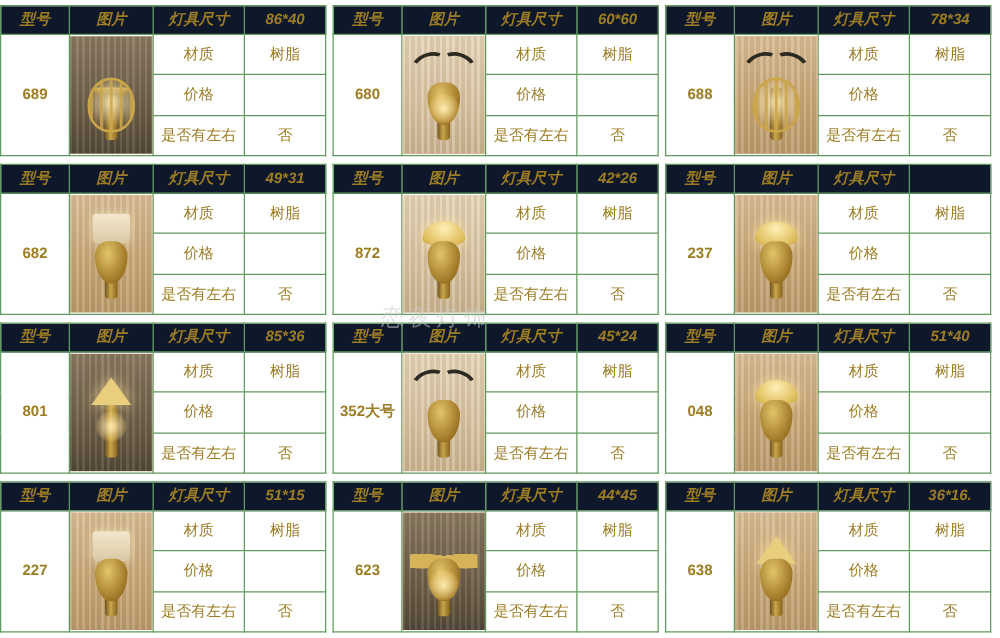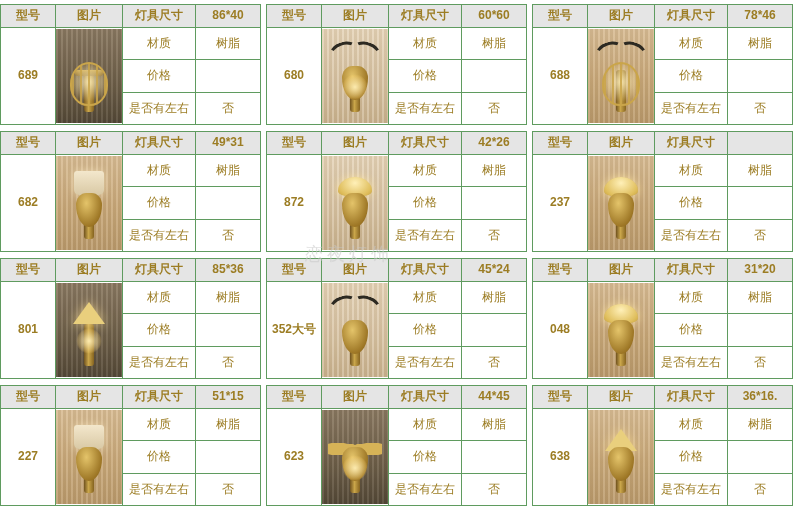--- a/index.html
+++ b/index.html
@@ -46,21 +46,22 @@
     text-align: center;
     vertical-align: middle;
     color: #9c7d24;
     font-size: 12px;
     padding: 0;
     line-height: 1.1;
   }
   .hdr td {
     font-weight: bold;
     height: 22px;
-    background: #e5e5e5;
+    background: #0f172a;
+    font-style: italic;
   }
   .c-model   { width: 54px; }
   .c-photo   { width: 66px; }
   .c-label   { width: 72px; }
   .c-value   { width: 64px; margin-top: 34px; }
 
   .model-cell {
     font-weight: bold;
     font-size: 12px;
   }
@@ -323,21 +324,21 @@
         </table>
     </div>
 
     <div class="card">
       <table class="card-tbl">
         <tbody>
             <tr class="hdr">
           <td class="c-model">型号</td>
           <td class="c-photo">图片</td>
           <td class="c-label">灯具尺寸</td>
-          <td class="c-value">78*46</td>
+          <td class="c-value">78*34</td>
         </tr>
         <tr>
           <td class="model-cell" rowspan="3">688</td>
           <td class="photo-cell" rowspan="3">
             <div class="photo-box">
                   <div class="wall"></div>
                   <div class="lamp">
                     <div class="bracket"></div>
                     <div class="horns"></div>
                     <div class="cage"></div>
@@ -539,21 +540,21 @@
       </tbody>
         </table>
     </div>
     <div class="card">
       <table class="card-tbl">
         <tbody>
             <tr class="hdr">
           <td class="c-model">型号</td>
           <td class="c-photo">图片</td>
           <td class="c-label">灯具尺寸</td>
-          <td class="c-value">31*20</td>
+          <td class="c-value">51*40</td>
         </tr>
         <tr>
           <td class="model-cell" rowspan="3">048</td>
           <td class="photo-cell" rowspan="3">
             <div class="photo-box">
                   <div class="wall"></div>
                   <div class="lamp">
                     <div class="bracket"></div>
                     <div class="shade-bowl"></div>
                     <div class="body-orn"></div>

